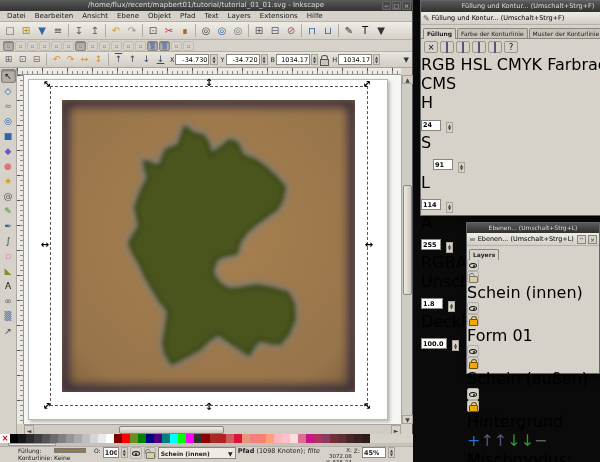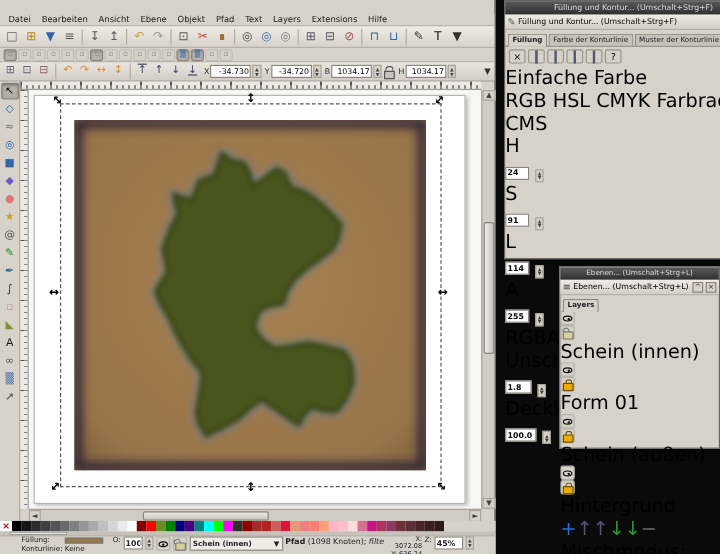--- a/index.html
+++ b/index.html
@@ -136,20 +136,28 @@
   .lbtn.dis{opacity:.45;}
   .lbtn.bar{text-decoration:underline;}
   .mrow{display:flex;align-items:center;gap:3px;padding:2px 4px;font-size:6.5px;}
 </style>
 </head>
 <body>
 
 <div class="root">
 
   <div class="inkwin">
+    <div class="wtitle">
+      <span>/home/flux/recent/mapbert01/tutorial/tutorial_01_01.svg - Inkscape</span>
+      <span class="wbtns">
+        <span class="wbtn">−</span>
+        <span class="wbtn">□</span>
+        <span class="wbtn">×</span>
+      </span>
+    </div>
     <div class="menubar">
         <span class="menu-item">Datei</span>
         <span class="menu-item">Bearbeiten</span>
         <span class="menu-item">Ansicht</span>
         <span class="menu-item">Ebene</span>
         <span class="menu-item">Objekt</span>
         <span class="menu-item">Pfad</span>
         <span class="menu-item">Text</span>
         <span class="menu-item">Layers</span>
         <span class="menu-item">Extensions</span>
@@ -444,21 +452,20 @@
           <span class="pbtn lin"><span class="inner"></span></span>
           <span class="pbtn rad"><span class="inner"></span></span>
           <span class="pbtn pat"><span class="inner"></span></span>
           <span class="pbtn ">?</span>
         </span>
       <span style="flex:1;"></span>
       <span class="rulebtn"><span class="rule1"></span></span>
       <span class="rulebtn"><span class="rule2"></span></span>
     </div>
     <div class="frame">
-      <span class="ftitle">Einfache Farbe</span>
       <div class="ctabs">
         <span class="ctab">RGB</span>
         <span class="ctab active">HSL</span>
         <span class="ctab">CMYK</span>
         <span class="ctab">Farbrad</span>
         <span class="ctab">CMS</span>
       </div>
       <div class="srow hsl-row">
         <span class="slab">H</span>
         <div class="sl sl-h"><span class="mark" style="left: 9.41176%;"></span></div>
@@ -466,21 +473,21 @@
             <span class="v">24</span>
           </span>
         <span class="ud">
             <span>▲</span>
             <span>▼</span>
           </span>
       </div>
       <div class="srow hsl-row">
         <span class="slab">S</span>
         <div class="sl sl-s"><span class="mark" style="left: 35.6863%;"></span></div>
-        <span class="spin" style="width:20px;">
+        <span class="spin" style="width:20px;margin-left:12px;">
             <span class="v">91</span>
           </span>
         <span class="ud">
             <span>▲</span>
             <span>▼</span>
           </span>
       </div>
       <div class="srow hsl-row">
         <span class="slab">L</span>
         <div class="sl sl-l"><span class="mark" style="left: 44.7059%;"></span></div>

